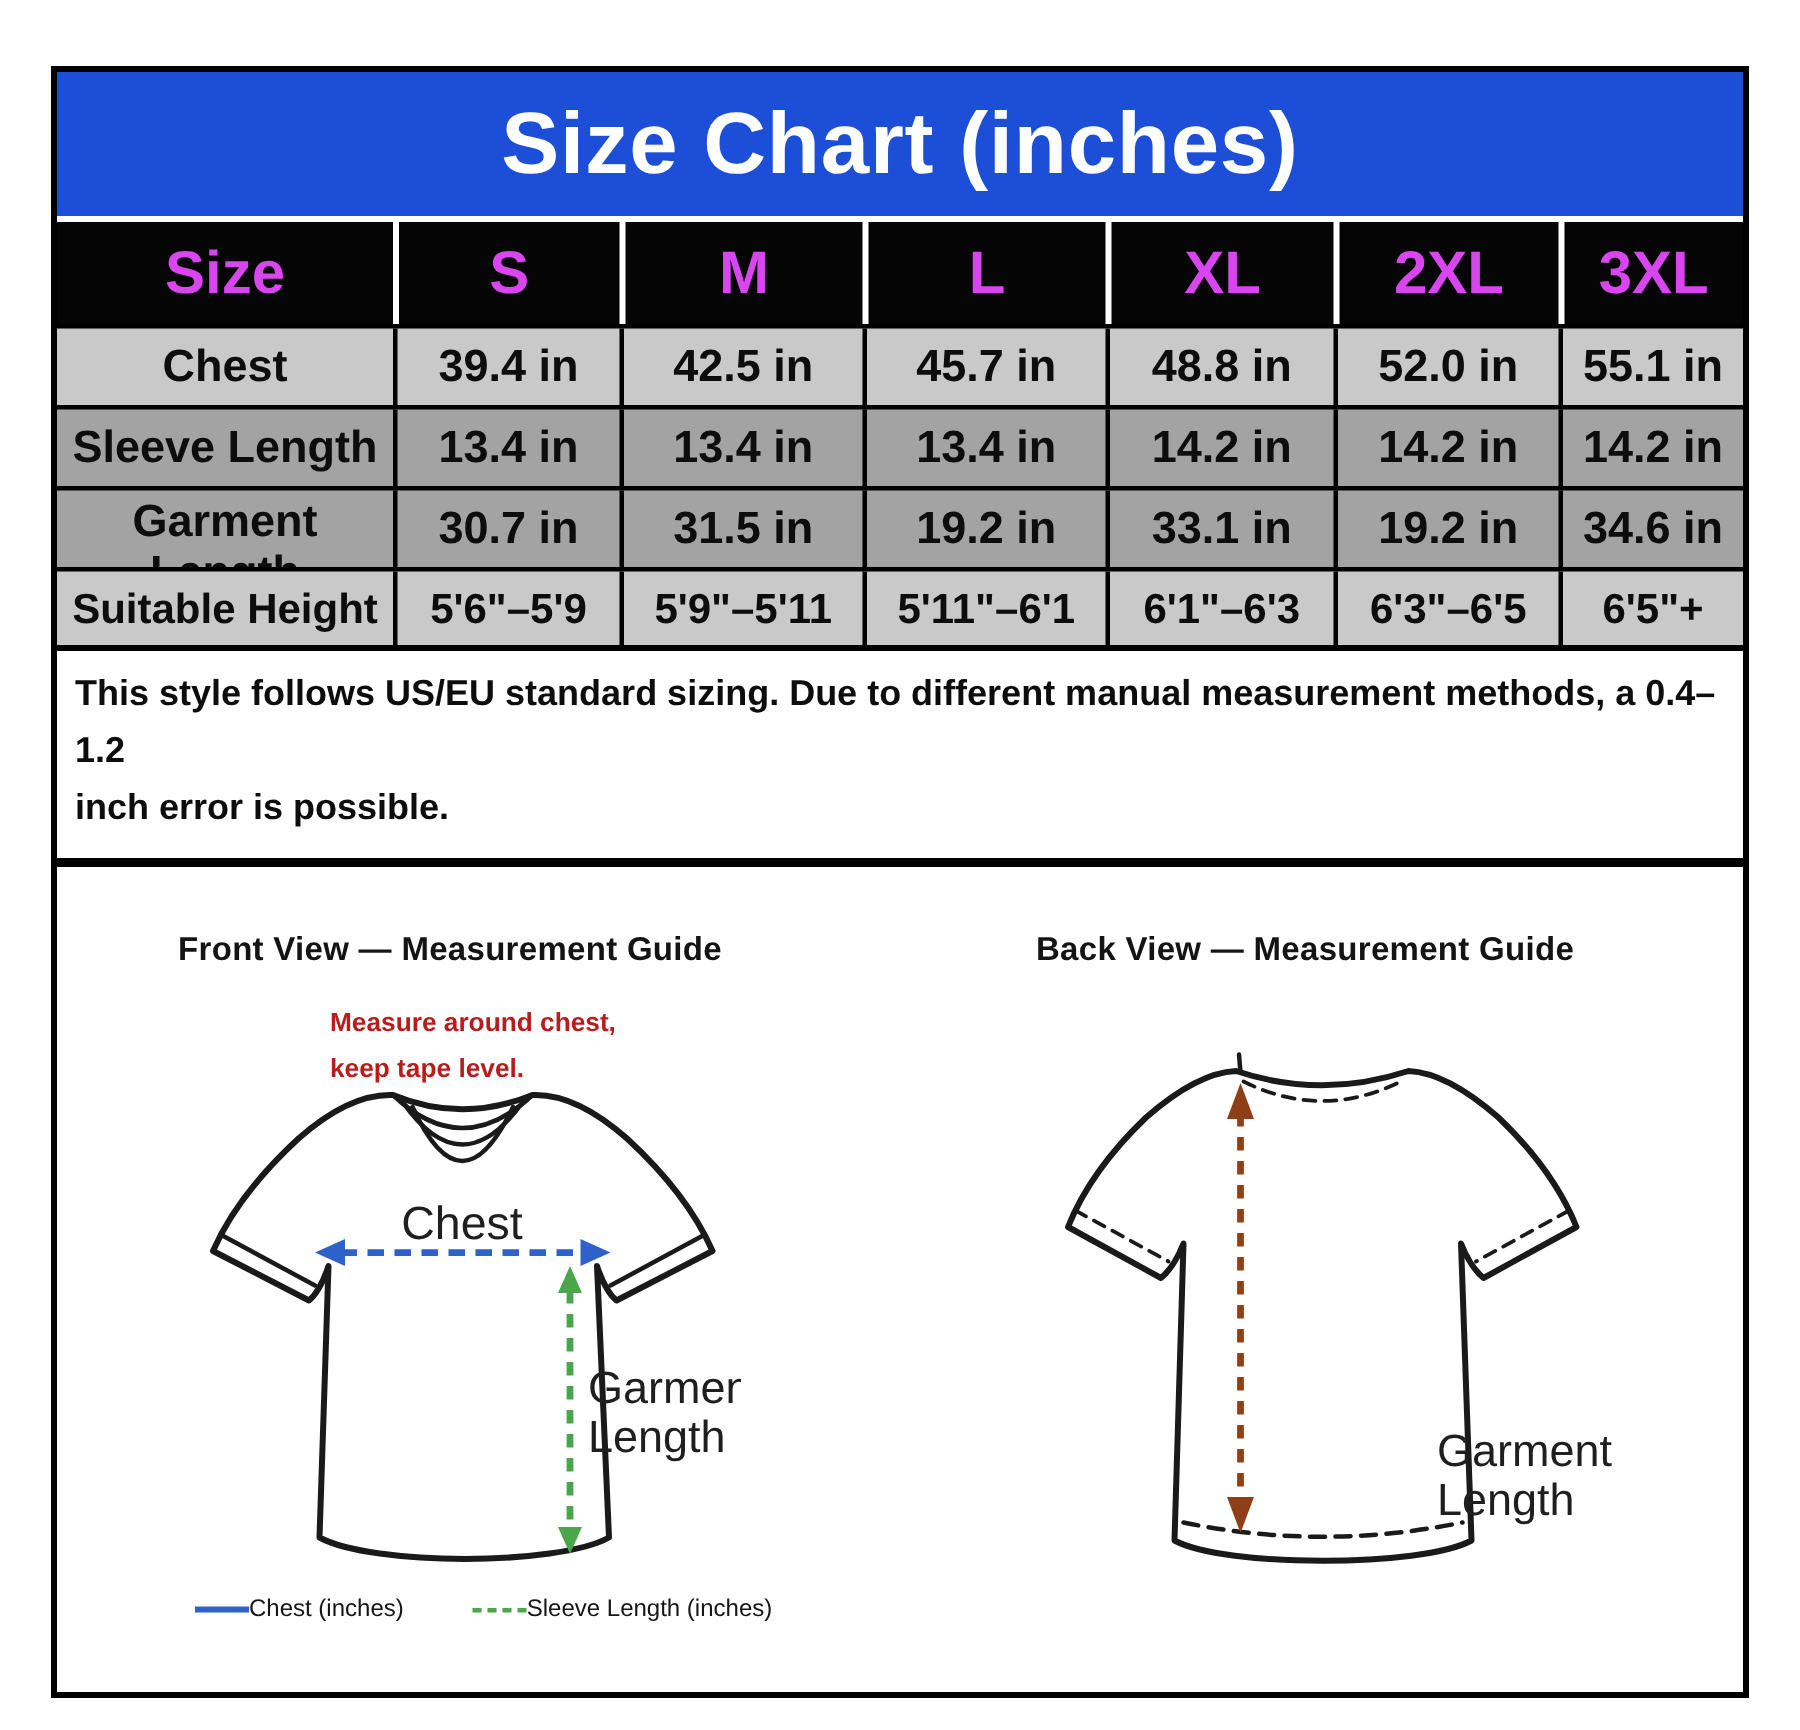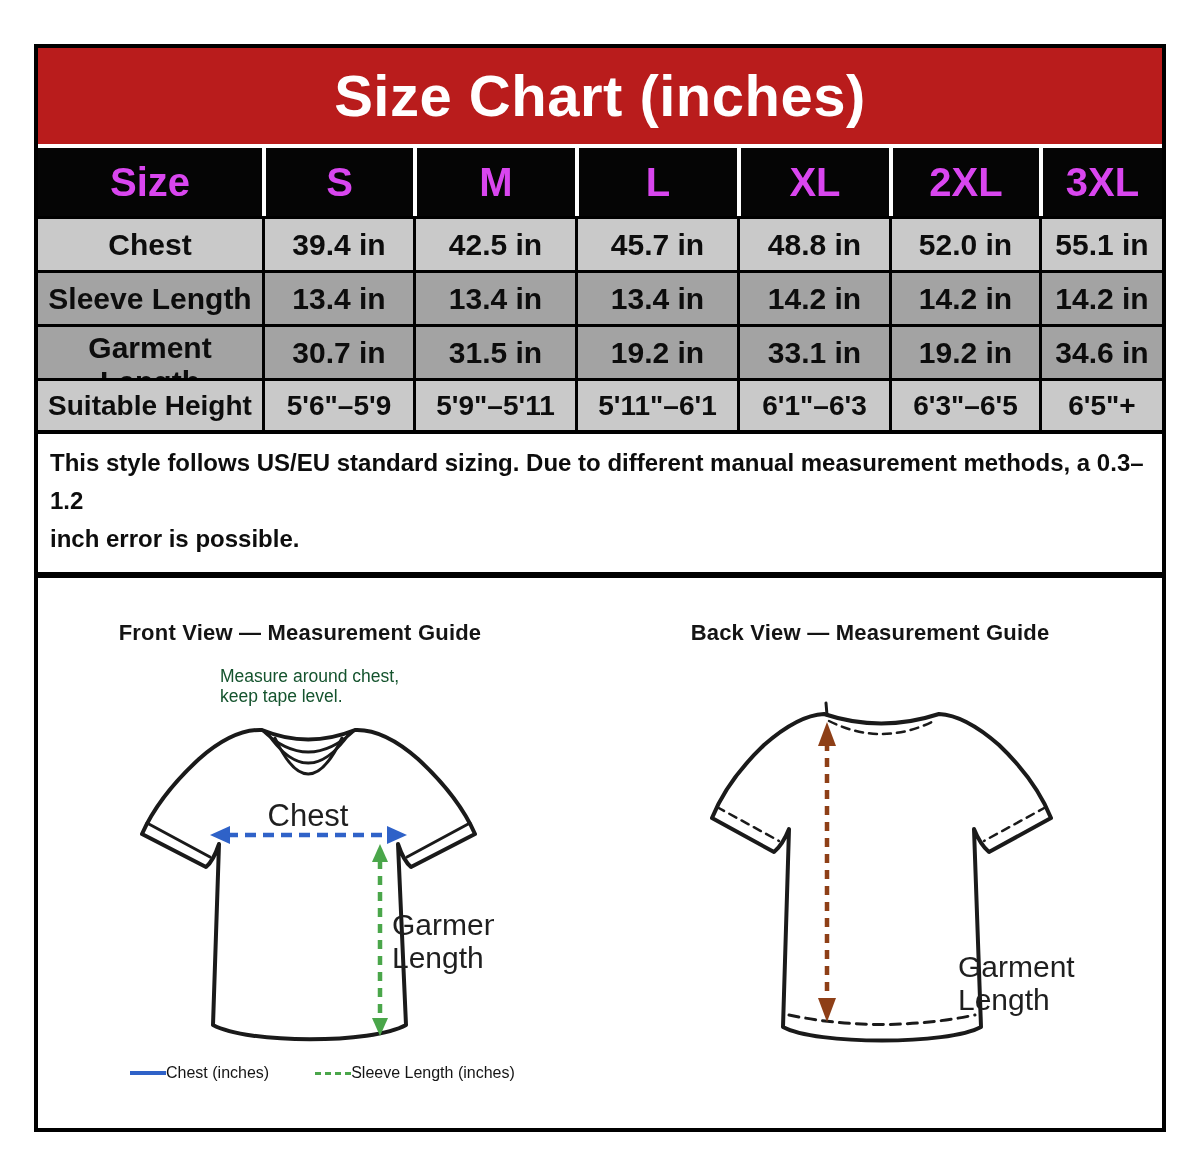--- a/index.html
+++ b/index.html
@@ -7,21 +7,21 @@
     width:1200px;height:1153px;position:relative;background:#ffffff;
     font-family:"Liberation Sans",sans-serif;color:#0a0a0a;
     -webkit-font-smoothing:antialiased;
   }
   .frame{
     position:absolute;left:34px;top:44px;width:1124px;
     border:4px solid #000;background:#fff;
   }
   
   .title-band{
-    background:#b91c1c;height:96px;display:flex;align-items:center;justify-content:center;
+    background:#1d4ed8;height:96px;display:flex;align-items:center;justify-content:center;
   }
   .title-band h1{
     margin:0;color:#fff;font-size:58px;font-weight:700;letter-spacing:.5px;line-height:96px;
     font-family:"Liberation Sans",sans-serif;
   }
   
   .grid-row{
     display:grid;
     grid-template-columns:224px 151px 162px 162px 152px 150px 1fr;
   }
@@ -53,22 +53,22 @@
   .divider{height:6px;background:#000;}
   
   .diagram{position:relative;height:550px;background:#fff;overflow:hidden;}
   .guide-heading{
     position:absolute;width:404px;text-align:center;
     font-size:22px;font-weight:700;color:#141414;letter-spacing:.2px;
   }
   .guide-heading.front{left:60px;top:42px;}
   .guide-heading.back{left:630px;top:42px;}
   .guide-note{
-    position:absolute;font-size:17.5px;font-weight:400;color:#14532d;
-    line-height:20px;white-space:pre-line;
+    position:absolute;font-size:17.5px;font-weight:700;color:#b91c1c;
+    line-height:31px;white-space:pre-line;
   }
   .guide-note.front{left:182px;top:88px;}
   .guide-note.back{left:726px;top:84px;}
   .shirt-svg{position:absolute;}
   .shirt-svg.front{left:88px;top:136px;}
   .shirt-svg.back{left:662px;top:122px;}
   .svg-label{
     font-family:"Liberation Sans",sans-serif;fill:#1f1f1f;font-size:30px;font-weight:400;
   }
   .svg-label.chest{font-size:31px;}
@@ -137,21 +137,21 @@
       <div class="cell">Suitable Height</div>
       <div class="cell">5'6"–5'9</div>
       <div class="cell">5'9"–5'11</div>
       <div class="cell">5'11"–6'1</div>
       <div class="cell">6'1"–6'3</div>
       <div class="cell">6'3"–6'5</div>
       <div class="cell">6'5"+</div>
     </div>
   </div>
 
-  <div class="note">This style follows US/EU standard sizing. Due to different manual measurement methods, a 0.3–1.2
+  <div class="note">This style follows US/EU standard sizing. Due to different manual measurement methods, a 0.4–1.2
 inch error is possible.</div>
 
   <div class="divider"></div>
 
   <div class="diagram">
 
     <div class="guide-heading front">Front View — Measurement Guide</div>
     <div class="guide-heading back">Back View — Measurement Guide</div>
 
     <div class="guide-note front">Measure around chest,

